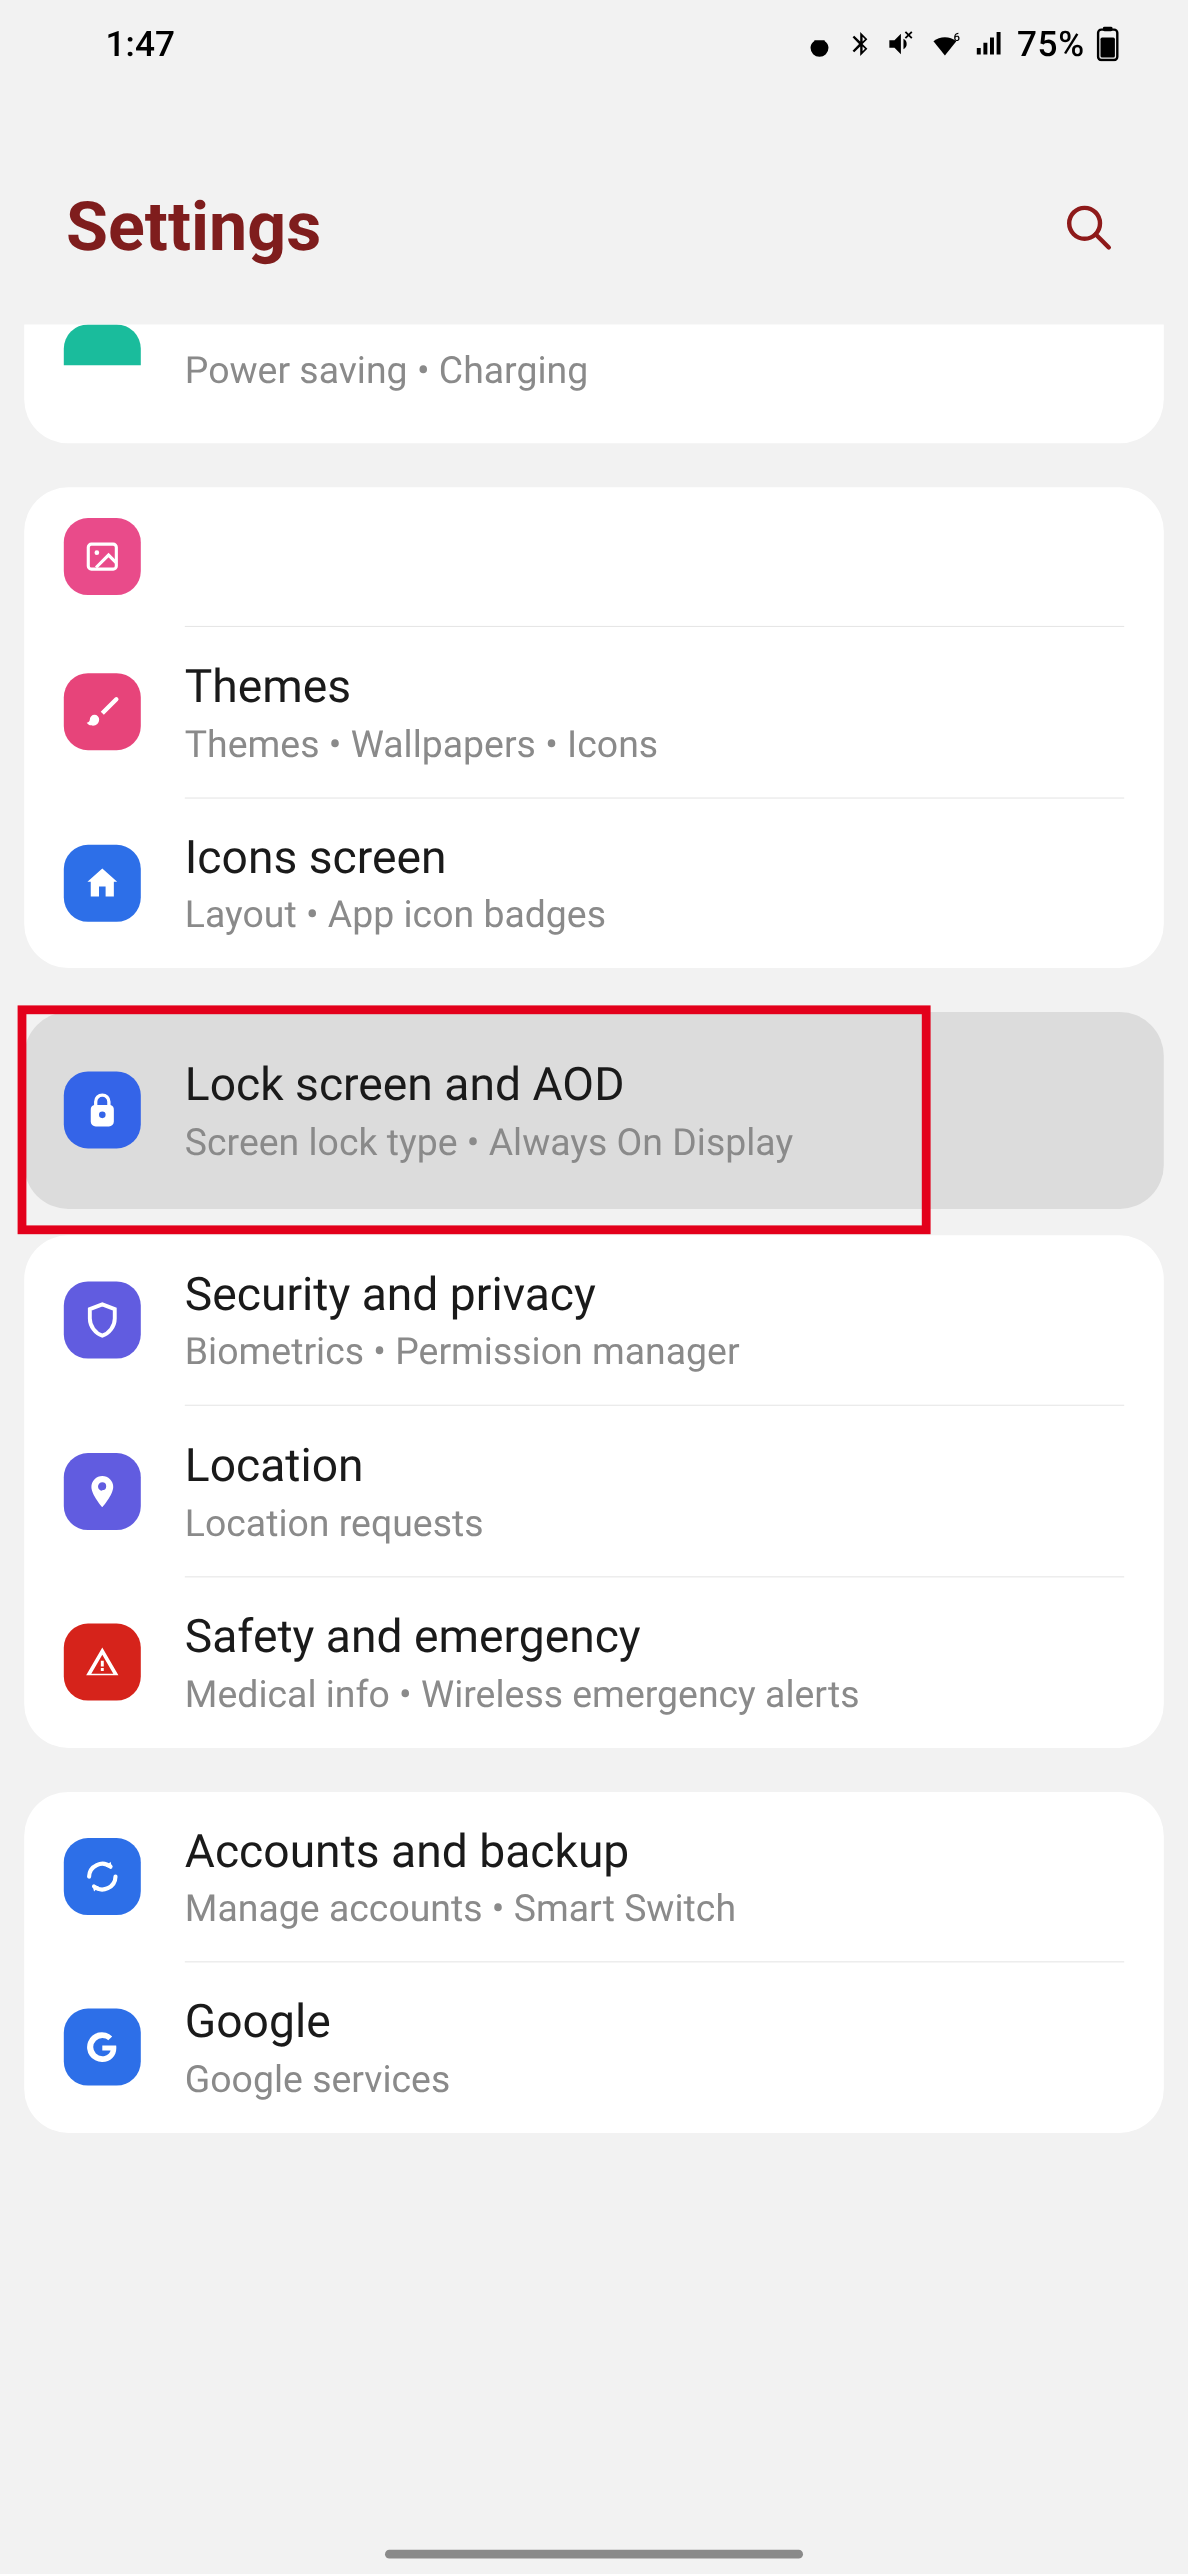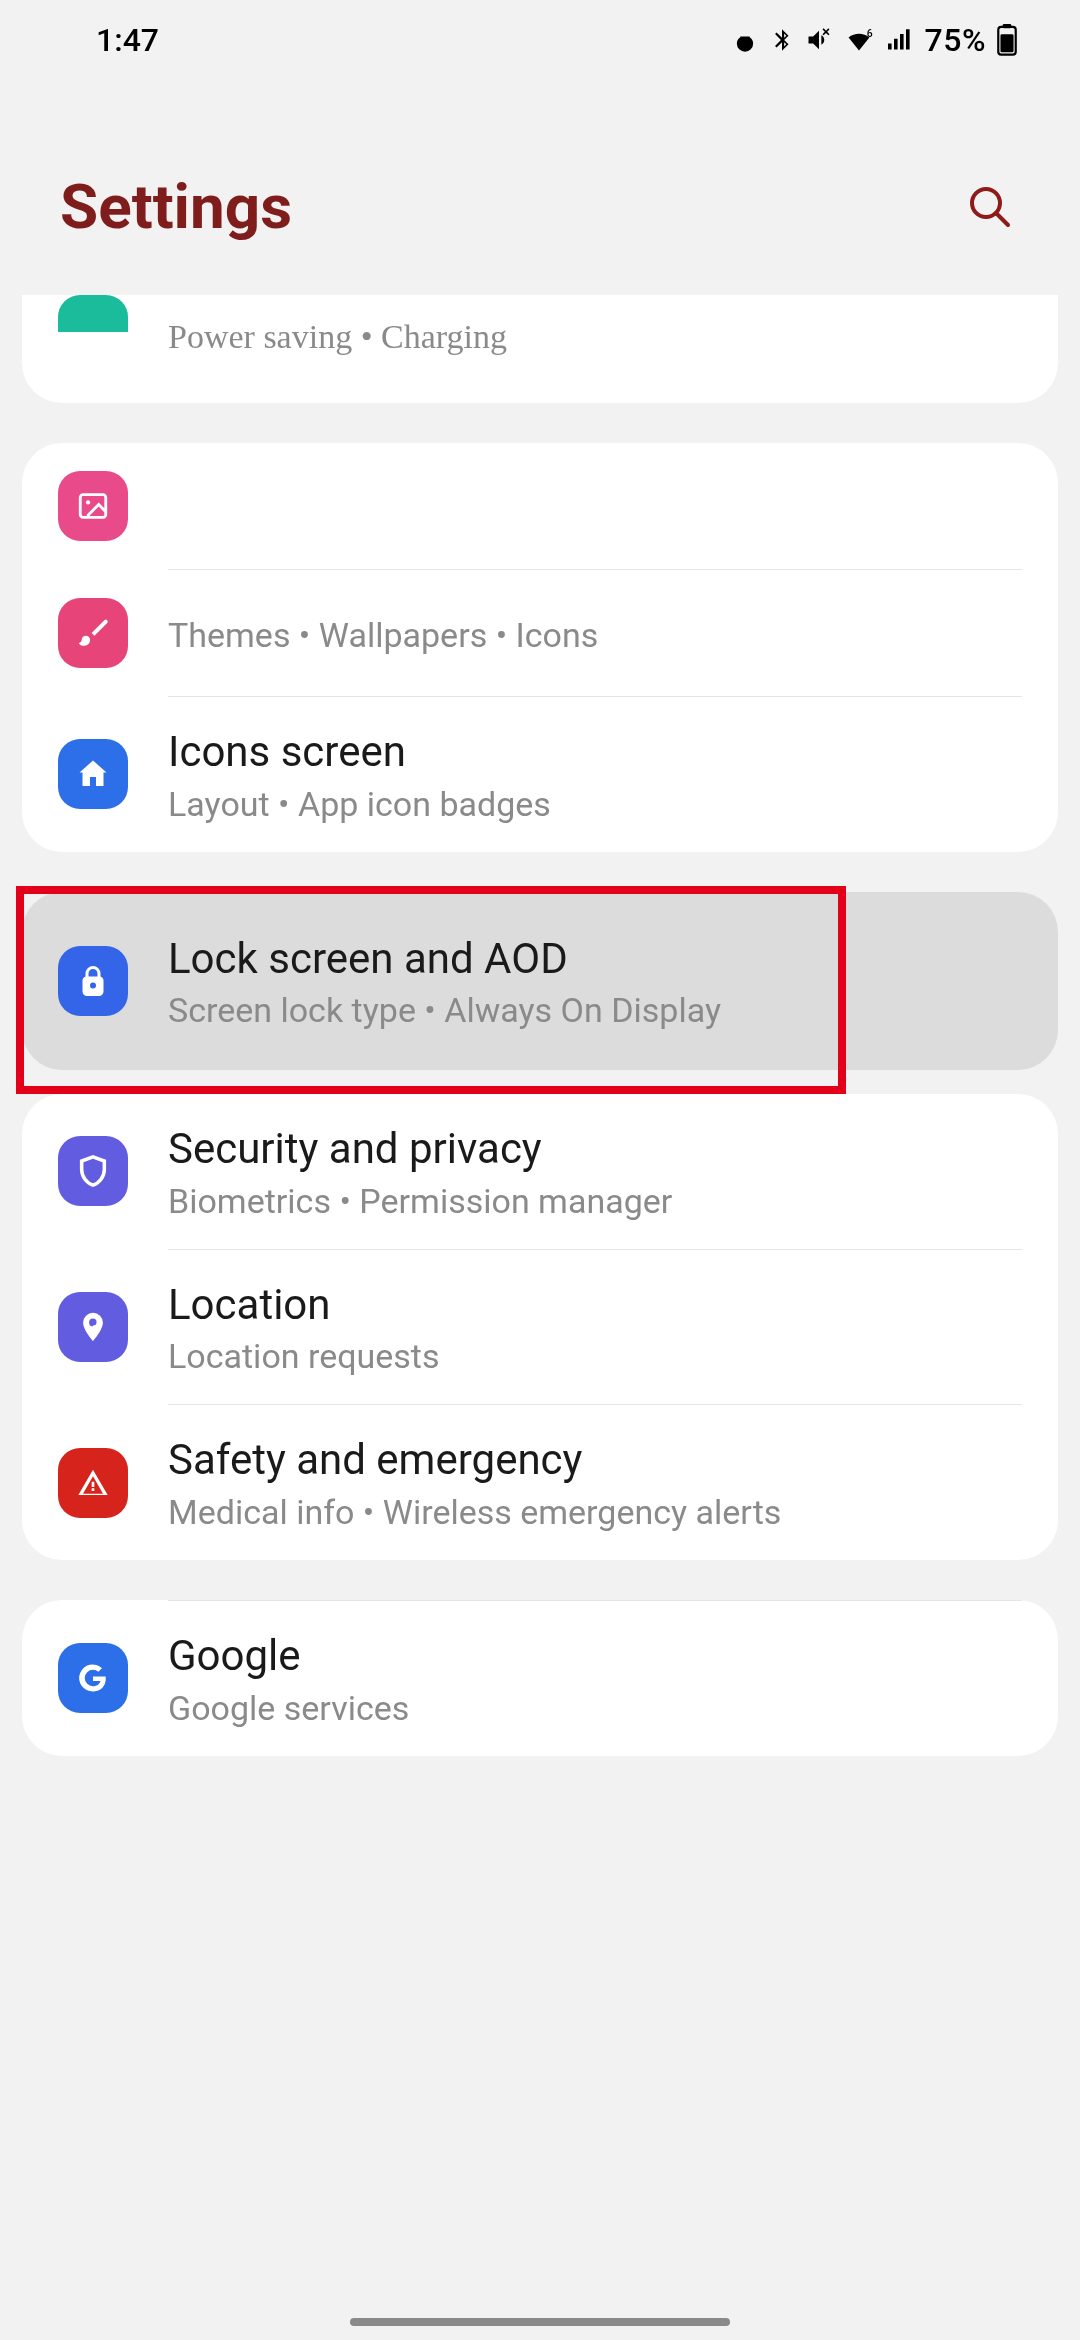--- a/index.html
+++ b/index.html
@@ -13,21 +13,21 @@
     .header { padding: 90px 60px 52px 60px; display: flex; align-items: center; justify-content: space-between; }
     .header-title { font-size: 62px; font-weight: 700; color: #7f1d1d; }
     .search-btn { width: 60px; height: 60px; display: flex; align-items: center; justify-content: center; }
     
     .content { padding: 0 22px; }
     .card { background: #fff; border-radius: 40px; margin-bottom: 40px; }
     
     .partial-card { background: #fff; border-radius: 0 0 40px 40px; margin-bottom: 40px; padding-bottom: 28px; }
     .partial-item { display: flex; align-items: center; padding: 0 36px 0 36px; height: 80px; overflow: hidden; }
     .partial-icon { width: 70px; height: 37px; border-radius: 22px 22px 0 0; background: #1abc9c; margin-top: -43px; }
-    .partial-text { margin-left: 40px; font-family: Liberation Serif, serif; }
+    .partial-text { margin-left: 40px; }
     
     .item { display: flex; align-items: center; padding: 28px 36px; }
     .item-icon { width: 70px; height: 70px; border-radius: 22px; display: flex; align-items: center; justify-content: center; flex-shrink: 0; }
     .item-text { margin-left: 40px; flex: 1; }
     .item-title { font-size: 42px; color: #1a1a1a; font-weight: 400; line-height: 1.3; }
     .item-sub { font-size: 34px; color: #8a8a8a; margin-top: 4px; }
     
     .divider { height: 1px; background: #e6e6e6; margin-left: 146px; margin-right: 36px; }
     
     .highlight-card { background: #dcdcdc; border-radius: 40px; margin-bottom: 24px; position: relative; }
@@ -121,20 +121,21 @@
         </div>
       </div>
       <div class="divider"></div>
       <div class="item">
         <div class="item-icon c-pink2">
           <svg width="34" height="34" viewBox="0 0 24 24">
             <path fill="#fff" d="M7 14a3 3 0 0 0-3 3c0 1.3-1 2-2 2 1 2 3 2 4 2a4 4 0 0 0 4-4 3 3 0 0 0-3-3zm13-11l-9 9 2 2 9-9a1.4 1.4 0 0 0-2-2z"></path>
           </svg>
         </div>
         <div class="item-text">
+          <div class="item-title">Themes</div>
           <div class="item-sub">Themes  •  Wallpapers  •  Icons</div>
         </div>
       </div>
       <div class="divider"></div>
       <div class="item">
         <div class="item-icon c-blue">
           <svg width="36" height="36" viewBox="0 0 24 24">
             <path fill="#fff" d="M12 3l-9 8h2v9h5v-6h4v6h5v-9h2l-9-8z"></path>
           </svg>
         </div>
@@ -192,20 +193,32 @@
           </svg>
         </div>
         <div class="item-text">
           <div class="item-title">Safety and emergency</div>
           <div class="item-sub">Medical info  •  Wireless emergency alerts</div>
         </div>
       </div>
     </div>
 
   <div class="card" id="card3">
+      <div class="item">
+        <div class="item-icon c-blue3">
+          <svg width="36" height="36" viewBox="0 0 24 24">
+            <path fill="none" stroke="#fff" stroke-width="2.5" stroke-linecap="round" d="M4 12a8 8 0 0 1 13-6M20 12a8 8 0 0 1-13 6"></path>
+            <path fill="#fff" d="M17 3l1 4-4-1zM7 21l-1-4 4 1z"></path>
+          </svg>
+        </div>
+        <div class="item-text">
+          <div class="item-title">Accounts and backup</div>
+          <div class="item-sub">Manage accounts  •  Smart Switch</div>
+        </div>
+      </div>
       <div class="divider"></div>
       <div class="item">
         <div class="item-icon c-blue3">
           <svg width="36" height="36" viewBox="0 0 24 24">
             <path fill="#fff" d="M12 11v3h5c-.5 2-2.3 3.5-5 3.5A5.5 5.5 0 1 1 12 6.5c1.4 0 2.7.5 3.6 1.4L18 5.5A9 9 0 1 0 12 21c5 0 8.5-3.5 8.5-8.5 0-.5 0-1-.1-1.5H12z"></path>
           </svg>
         </div>
         <div class="item-text">
           <div class="item-title">Google</div>
           <div class="item-sub">Google services</div>

